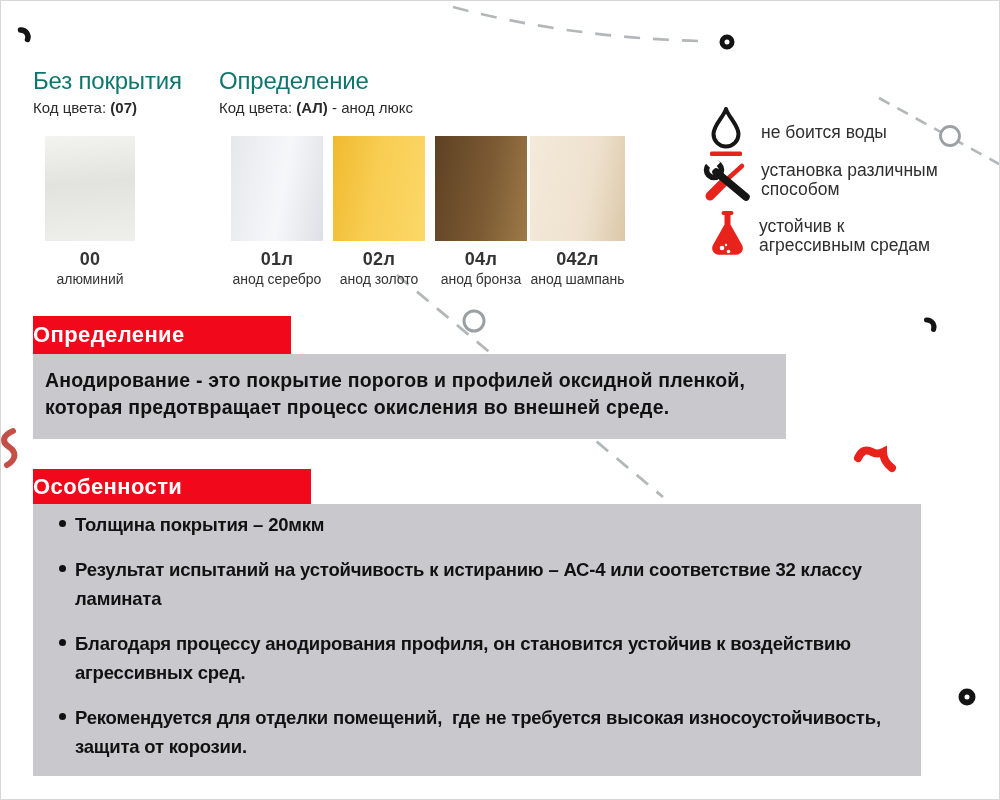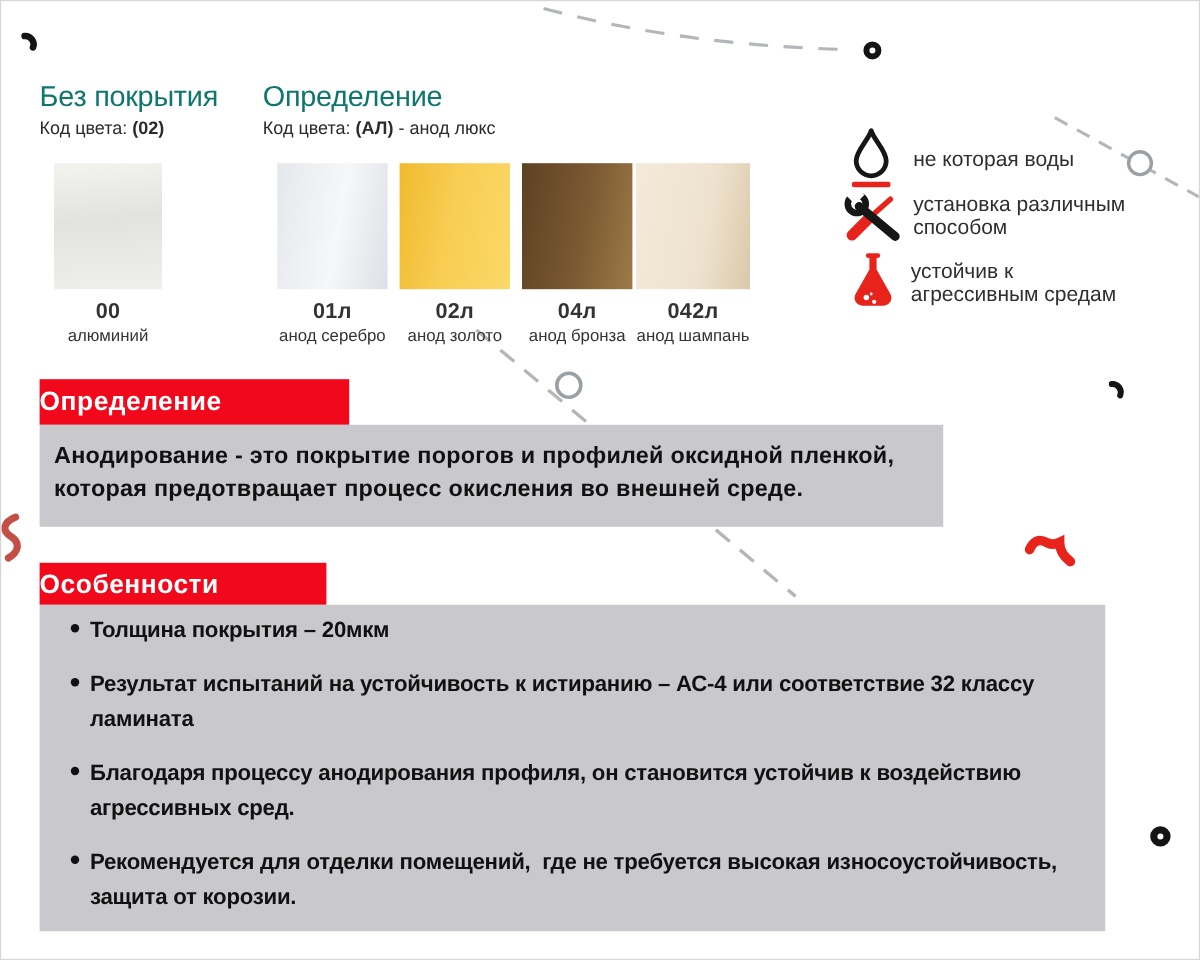--- a/index.html
+++ b/index.html
@@ -52,21 +52,21 @@
     <circle cx="966" cy="696" r="5.5" fill="none" stroke="#141414" stroke-width="6"></circle>
     <path d="M19.5 29 a7 7 0 0 1 7 9.5" fill="none" stroke="#141414" stroke-width="5.5" stroke-linecap="round"></path>
     <path d="M925.5 319 a7 7 0 0 1 7 9.5" fill="none" stroke="#141414" stroke-width="5" stroke-linecap="round"></path>
     <path d="M12 430 c -10 4 -12 11 -4 16 c 8 5 7 13 -2 18" fill="none" stroke="#c44f47" stroke-width="6" stroke-linecap="round"></path>
     <path d="M857 457 q 5 -11 14 -6 q 5 3 11 0 q 0 9 9 16" fill="none" stroke="#e8231c" stroke-width="8" stroke-linecap="round"></path>
   </svg>
 
   <div class="abs z1 h-title" style="left:32px;top:66px">Без покрытия</div>
   <div class="abs z1 h-code" style="left:32px;top:98px">
     <span>Код цвета:</span>
-    <b>(02)</b>
+    <b>(07)</b>
   </div>
   <div class="abs z1 h-title" style="left:218px;top:66px">Определение</div>
   <div class="abs z1 h-code" style="left:218px;top:98px">
     <span>Код цвета:</span>
     <b>(АЛ)</b>
     <span>- анод люкс</span>
   </div>
 
   <div class="swatch" style="left:32px;width:90px">
     <div class="chip" style="background: linear-gradient(175deg, rgb(243, 243, 239) 0%, rgb(226, 227, 223) 45%, rgb(239, 239, 235) 100%);"></div>
@@ -93,21 +93,21 @@
     <div class="s-code">042л</div>
     <div class="s-name">анод шампань</div>
   </div>
 
   <span class="abs z1" style="left:708px;top:105px">
     <svg width="34" height="52" viewBox="0 0 34 52">
       <path d="M17 3 C 14.5 11, 4.5 19.5, 4.5 28 a12.5 12.5 0 0 0 25 0 C 29.5 19.5, 19.5 11, 17 3 Z" fill="none" stroke="#161616" stroke-width="4" stroke-linejoin="round"></path>
       <rect x="1" y="45.5" width="32" height="4.5" rx="1.5" fill="#e8231c"></rect>
     </svg>
   </span>
-  <div class="abs z1 feat-text" style="left:760px;top:122px">не которая воды</div>
+  <div class="abs z1 feat-text" style="left:760px;top:122px">не боится воды</div>
 
   <span class="abs z1" style="left:700px;top:159px">
     <svg width="52" height="44" viewBox="0 0 52 44">
       <g stroke="#e8231c" stroke-linecap="round">
         <line x1="9" y1="36" x2="22" y2="23" stroke-width="9"></line>
         <line x1="22" y1="23" x2="41" y2="6" stroke-width="4.5"></line>
       </g>
       <line x1="15" y1="12" x2="45" y2="37" stroke="#161616" stroke-width="7.5" stroke-linecap="round"></line>
       <circle cx="13" cy="10" r="7.5" fill="none" stroke="#161616" stroke-width="5.5"></circle>
       <rect x="6" y="-3" width="11" height="11" fill="#ffffff" transform="rotate(45 11.5 2.5)"></rect>
@@ -128,21 +128,21 @@
 агрессивным средам</div>
 
   <div class="banner z1" style="left:32px;top:315px;width:258px;height:38px;background:#f1081b">
     <span>Определение</span>
   </div>
   <div class="graybox z1" style="left:32px;top:353px;width:753px;height:85px;background:#c9c9cd;padding:13px 10px 0 12px">
     <div class="def-text">Анодирование - это покрытие порогов и профилей оксидной пленкой,
 которая предотвращает процесс окисления во внешней среде.</div>
   </div>
 
-  <div class="banner z1" style="left:32px;top:468px;width:239px;height:35px;background:#f1081b">
+  <div class="banner z1" style="left:32px;top:468px;width:278px;height:35px;background:#f1081b">
     <span>Особенности</span>
   </div>
   <div class="graybox z1" style="left:32px;top:503px;width:888px;height:272px;background:#c9c9cd;padding:6px 6px 0 26px">
     <div class="bullet">
       <span class="bullet-dot"></span>
       <span class="bullet-text">Толщина покрытия – 20мкм</span>
     </div>
     <div class="bullet">
       <span class="bullet-dot"></span>
       <span class="bullet-text">Результат испытаний на устойчивость к истиранию – АС-4 или соответствие 32 классу

